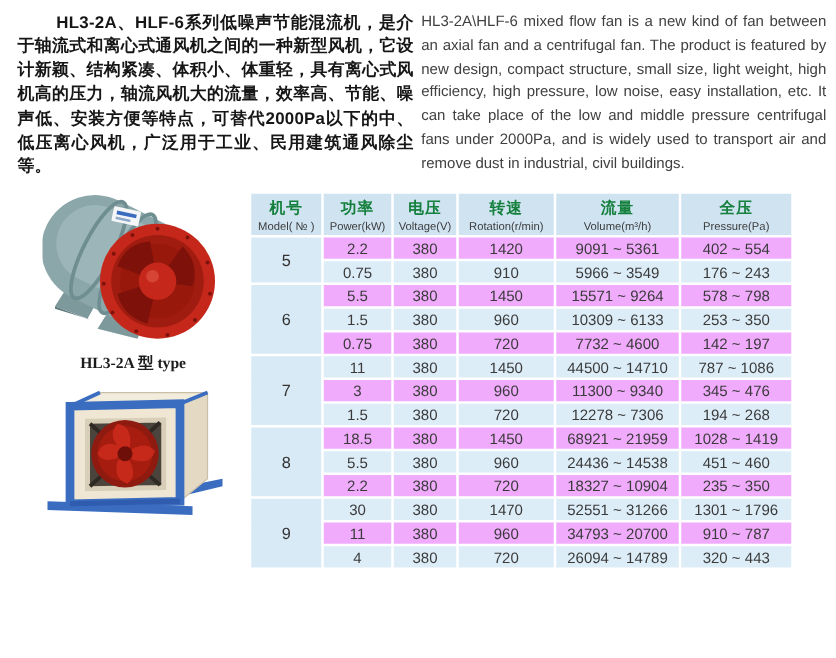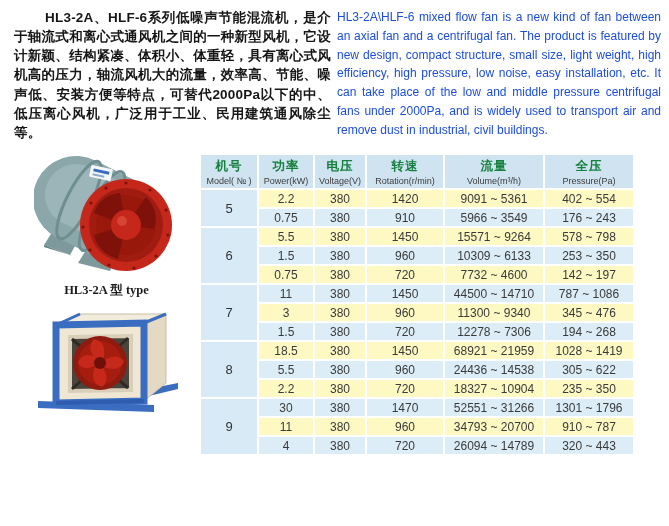--- a/index.html
+++ b/index.html
@@ -15,21 +15,21 @@
   .intro { display: flex; align-items: flex-start; }
   .intro-cn {
     width: 317px;
     font-size: 13.5px; line-height: 1.42; font-weight: bold;
     color: #161616; text-align: justify; text-indent: 2.3em;
     letter-spacing: 0.2px;
   }
   .intro-en {
     width: 324px; margin-left: 6px;
     font-size: 12px; line-height: 1.57;
-    color: #1d4ed8; text-align: justify;
+    color: #404040; text-align: justify;
   }
 
   
   .main { display: flex; margin-top: 11px; }
   .figures { width: 185px; flex: none; padding-top: 2px; font-family: Liberation Serif, serif; }
   .figure { text-align: center; }
   .figure + .figure { margin-top: 10px; }
   .figure svg { display: block; margin: 0 auto; }
   .figure-caption {
     margin-top: 3px; font-size: 12.5px; font-weight: bold; color: #1c1c1c;
@@ -48,21 +48,21 @@
     font-size: 12.5px; font-weight: bold; color: #15803d; letter-spacing: 1px;
   }
   .spec-table th .hen { font-size: 9px; font-weight: normal; color: #3c3c3c; margin-top: 1px; }
   .spec-table td { font-size: 12px; color: #3a3a3a; height: 19px; padding: 0 2px; }
   .spec-table col.c-model    { width: 58px; }
   .spec-table col.c-power    { width: 56px; }
   .spec-table col.c-voltage  { width: 52px; }
   .spec-table col.c-rotation { width: 78px; }
   .spec-table col.c-volume   { width: 100px; }
   .spec-table col.c-pressure { width: 90px; }
-  .spec-table tr.row-a td { background: #fef9c3; }
+  .spec-table tr.row-a td { background: #f0abfc; }
   .spec-table tr.row-b td { background: #dcedf8; }
   .spec-table td.model-cell { background: #d8eaf6 !important; font-size: 13px; color: #333; }
 </style>
 </head>
 <body>
 
 <div class="page">
 
   <div class="intro">
     <p class="intro-cn">HL3-2A、HLF-6系列低噪声节能混流机，是介于轴流式和离心式通风机之间的一种新型风机，它设计新颖、结构紧凑、体积小、体重轻，具有离心式风机高的压力，轴流风机大的流量，效率高、节能、噪声低、安装方便等特点，可替代2000Pa以下的中、低压离心风机，广泛用于工业、民用建筑通风除尘等。</p>
@@ -259,21 +259,21 @@
             <td>380</td>
             <td>1450</td>
             <td>68921 ~ 21959</td>
             <td>1028 ~ 1419</td>
           </tr>
           <tr class="row-b">
             <td>5.5</td>
             <td>380</td>
             <td>960</td>
             <td>24436 ~ 14538</td>
-            <td>305 ~ 622</td>
+            <td>451 ~ 460</td>
           </tr>
           <tr class="row-a">
             <td>2.2</td>
             <td>380</td>
             <td>720</td>
             <td>18327 ~ 10904</td>
             <td>235 ~ 350</td>
           </tr>
           <tr class="row-b">
             <td rowspan="3" class="model-cell">9</td>

